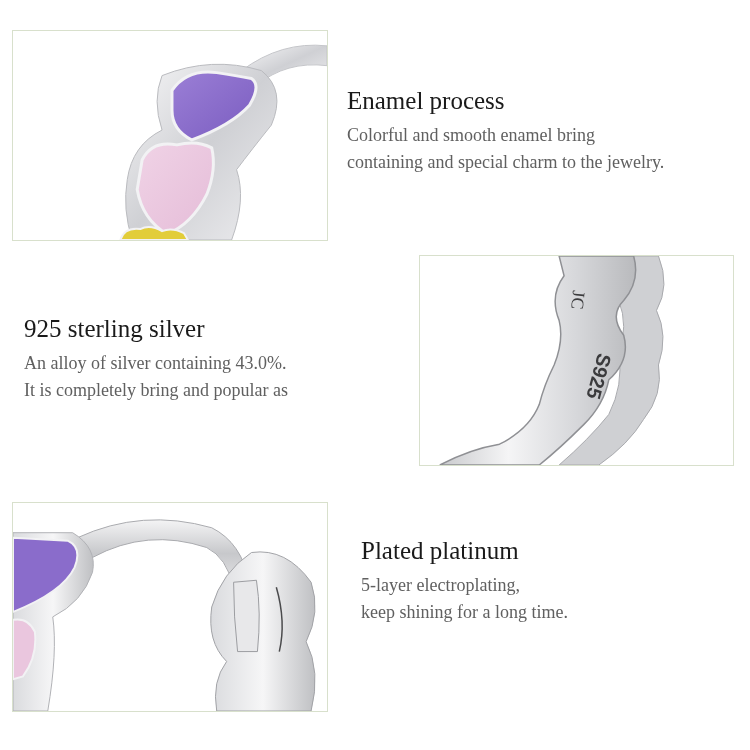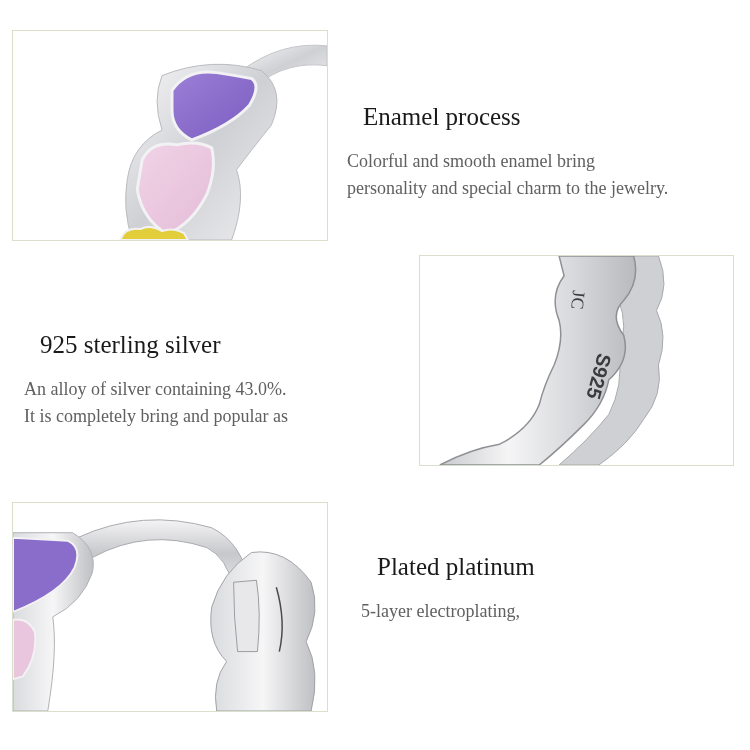--- a/index.html
+++ b/index.html
@@ -1,20 +1,20 @@
 <!DOCTYPE html>
 <html><head>
 <meta charset="utf-8">
 <style>
   html, body { margin: 0; padding: 0; background: #ffffff; }
   body { width: 750px; height: 750px; position: relative; overflow: hidden; font-family: "Liberation Serif", "DejaVu Serif", serif; }
   .frame { position: absolute; border: 1.5px solid #d8e0cc; background: #ffffff; overflow: hidden; box-sizing: border-box; }
   .frame svg { position: absolute; left: 0; top: 0; width: 100%; height: 100%; }
   .text-block { position: absolute; }
-  .title { color: #1a1a1a; font-size: 25px; line-height: 30px; margin: 16px; font-weight: normal; white-space: nowrap; }
+  .title { color: #1a1a1a; font-size: 25px; line-height: 30px; margin: 0; font-weight: normal; white-space: nowrap; }
   .desc { color: #606060; font-size: 18px; line-height: 27px; margin: 6px 2px 0 0; white-space: nowrap; }
   .desc span { display: block; }
 </style>
 </head>
 <body>
 
 <div class="frame" style="left:12px; top:30px; width:316px; height:211px;">
   <svg viewBox="0 0 316 211" preserveAspectRatio="none">
     <defs>
       <linearGradient id="silv1" x1="0" y1="0" x2="1" y2="1">
@@ -41,21 +41,21 @@
     <path d="M130 130 Q140 110 165 115 Q185 110 200 118 Q205 140 195 165 Q180 195 155 205 Q130 190 125 160 Z" fill="url(#pink)" stroke="#f2f2f4" stroke-width="3"></path>
 
     <path d="M108 211 Q112 198 128 200 Q138 195 150 202 Q160 198 172 204 L176 211 Z" fill="#e2cd3a" stroke="#f2f2f4" stroke-width="2"></path>
   </svg>
 </div>
 
 <div class="text-block" style="left:347px; top:86px;">
   <h2 class="title">Enamel process</h2>
   <p class="desc">
     <span>Colorful and smooth enamel bring</span>
-    <span>personality and special charm to the jewelry.</span>
+    <span>containing and special charm to the jewelry.</span>
   </p>
 </div>
 
 <div class="text-block" style="left:24px; top:314px;">
   <h2 class="title">925 sterling silver</h2>
   <p class="desc">
     <span>An alloy of silver containing 43.0%.</span>
     <span>It is completely bring and popular as</span>
   </p>
 </div>
@@ -107,14 +107,15 @@
 
     <path d="M222 80 L245 78 Q250 110 246 150 L226 150 Q222 115 222 80 Z" fill="#e8e8ea" stroke="#9b9ca0" stroke-width="1"></path>
     <path d="M265 85 Q275 120 268 150" fill="none" stroke="#4a4a4c" stroke-width="1.5"></path>
   </svg>
 </div>
 
 <div class="text-block" style="left:361px; top:536px;">
   <h2 class="title">Plated platinum</h2>
   <p class="desc">
     <span>5-layer electroplating,</span>
+    <span>keep shining for a long time.</span>
   </p>
 </div>
 
 </body></html>

